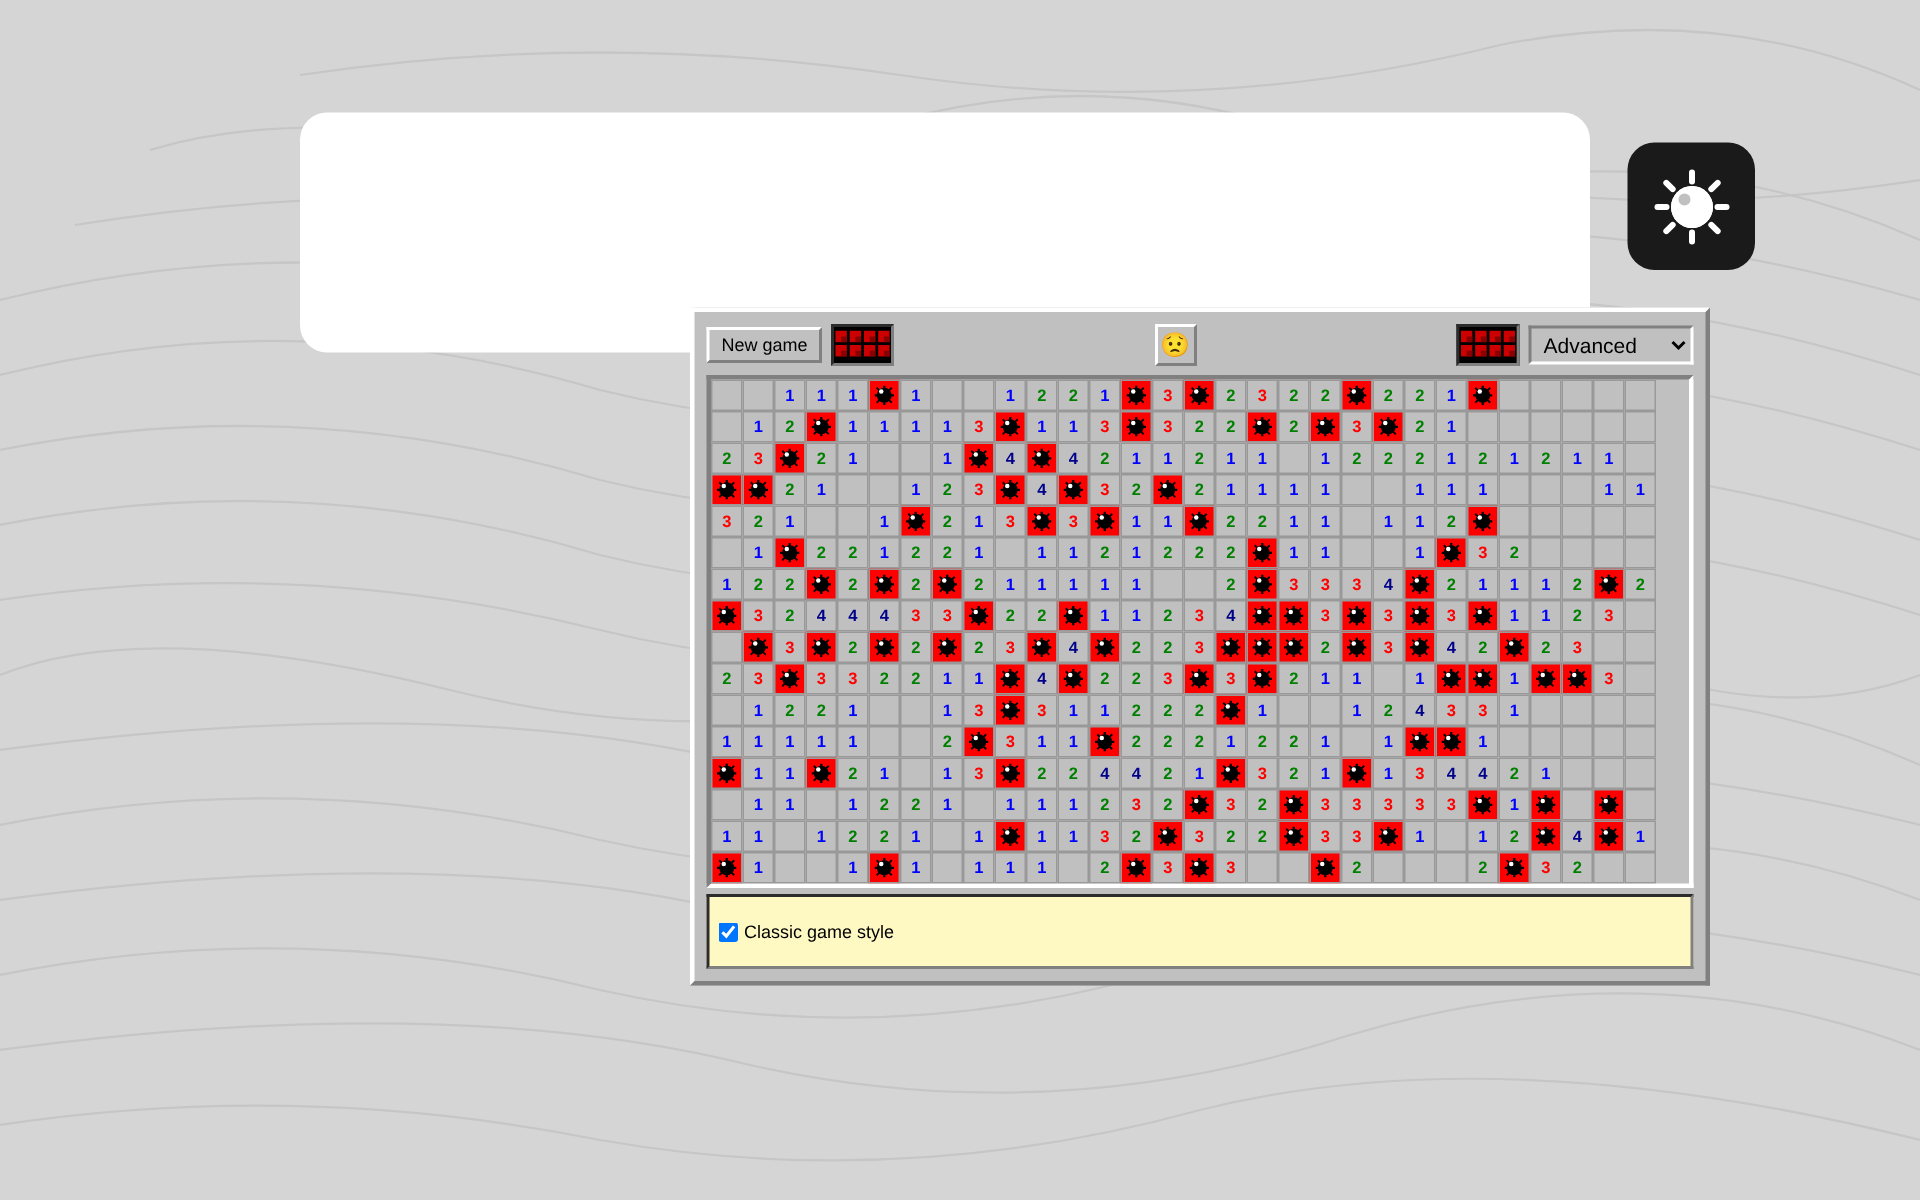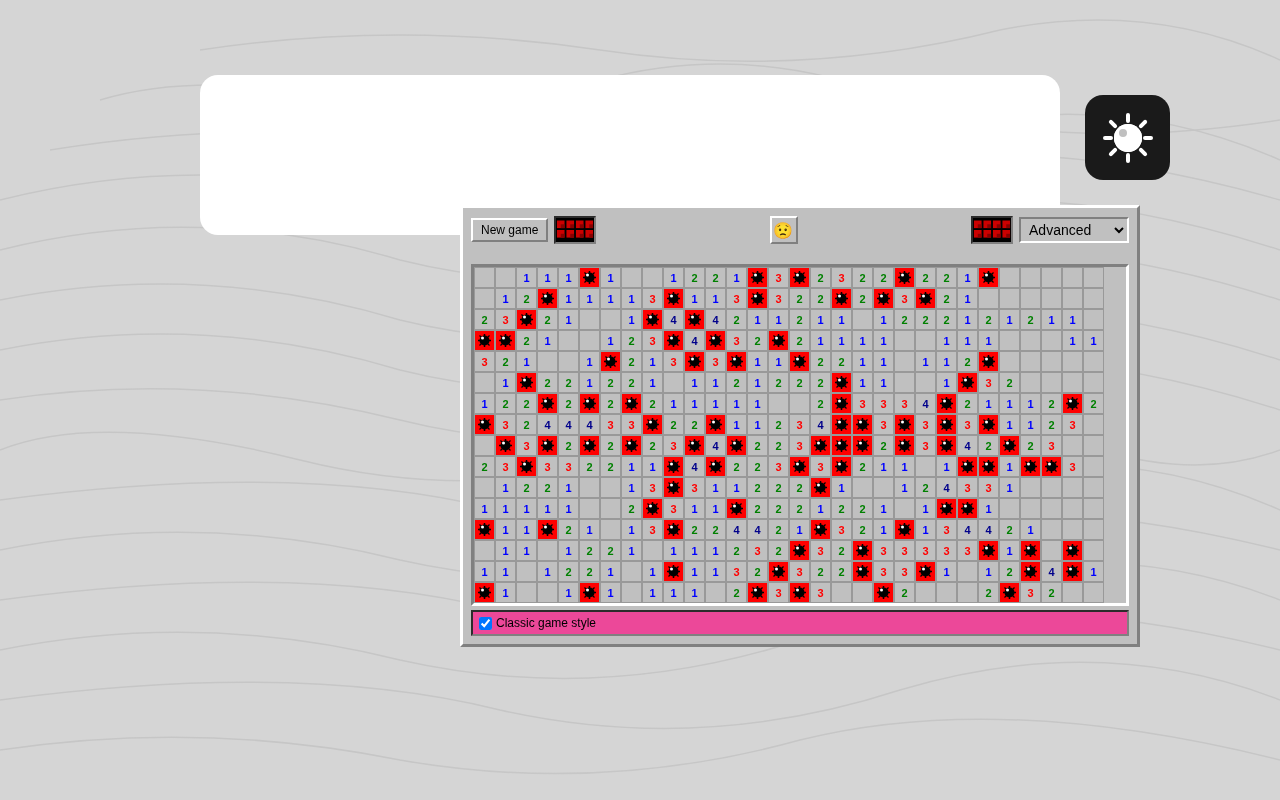--- a/index.html
+++ b/index.html
@@ -63,21 +63,21 @@
       border-color: #ffffff #808080 #808080 #ffffff;
       z-index: 5;
       padding: 8px;
     }
 
     
     .toolbar {
       display: flex;
       align-items: center;
       gap: 6px;
-      margin-bottom: 20px;
+      margin-bottom: 6px;
       background: #c0c0c0;
     }
 
     .new-game-btn {
       background: #c0c0c0;
       border: 2px solid;
       border-color: #ffffff #808080 #808080 #ffffff;
       padding: 3px 8px;
       font-size: 12px;
       cursor: pointer;
@@ -167,23 +167,23 @@
     }
 
     .num-1 { color: blue; }
     .num-2 { color: green; }
     .num-3 { color: red; }
     .num-4 { color: darkblue; }
 
     
     .classic-style-bar {
       margin-top: 4px;
-      background: #ec4899;
+      background: #fef9c3;
       border: 2px inset #808080;
-      padding: 4px 6px;
+      padding: 16px 6px;
       font-size: 12px;
       font-family: Arial, sans-serif;
       display: flex;
       align-items: center;
       gap: 4px;
     }
   </style>
 </head>
 <body>
 

